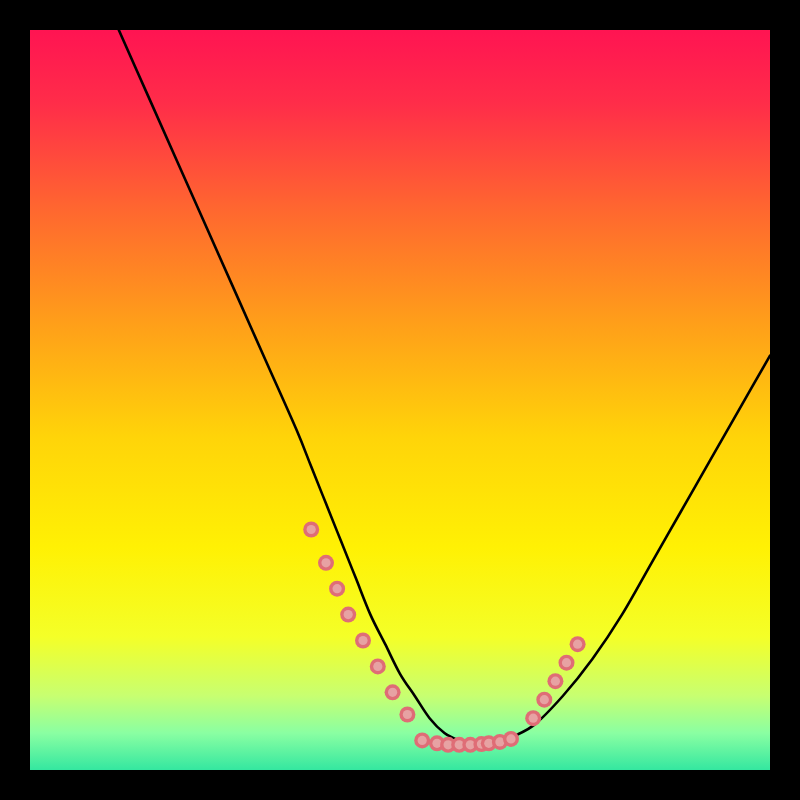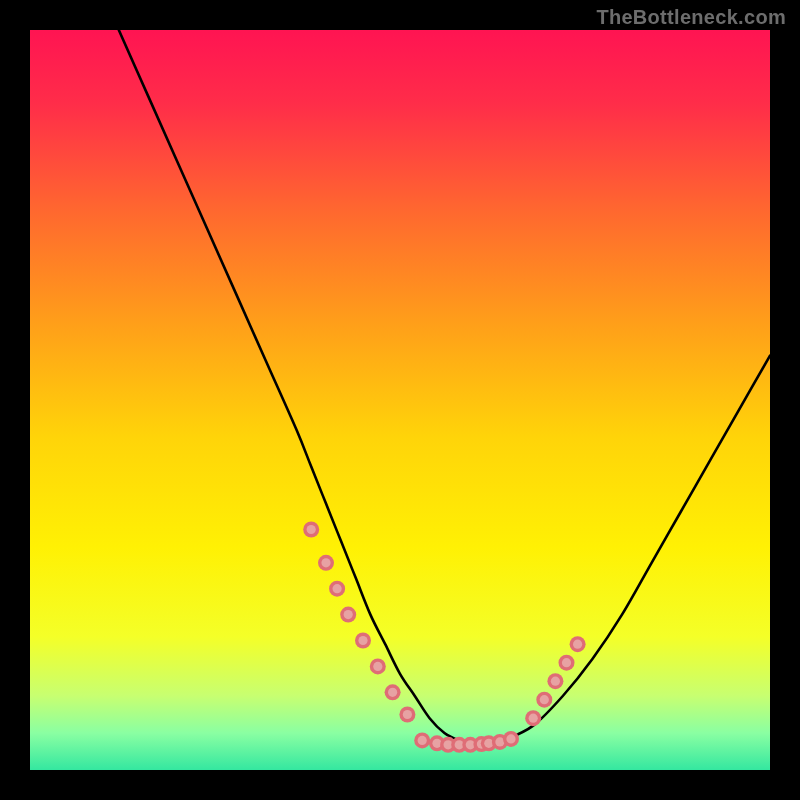--- a/index.html
+++ b/index.html
@@ -42,21 +42,20 @@
     width: 740px;
     height: 740px;
     display: block;
   }
 </style>
 </head>
 <body>
 
 <div class="stage">
 
-  <div class="watermark">TheBottleneck.com</div>
 
   <div class="plot">
 
     <svg id="bg-svg" viewBox="0 0 740 740" preserveAspectRatio="none">
       <defs>
         <linearGradient id="bgGrad" x1="0" y1="0" x2="0" y2="1">
             <stop offset="0%" stop-color="#ff1452"></stop>
             <stop offset="10%" stop-color="#ff2d49"></stop>
             <stop offset="25%" stop-color="#ff6a2e"></stop>
             <stop offset="40%" stop-color="#ffa019"></stop>

